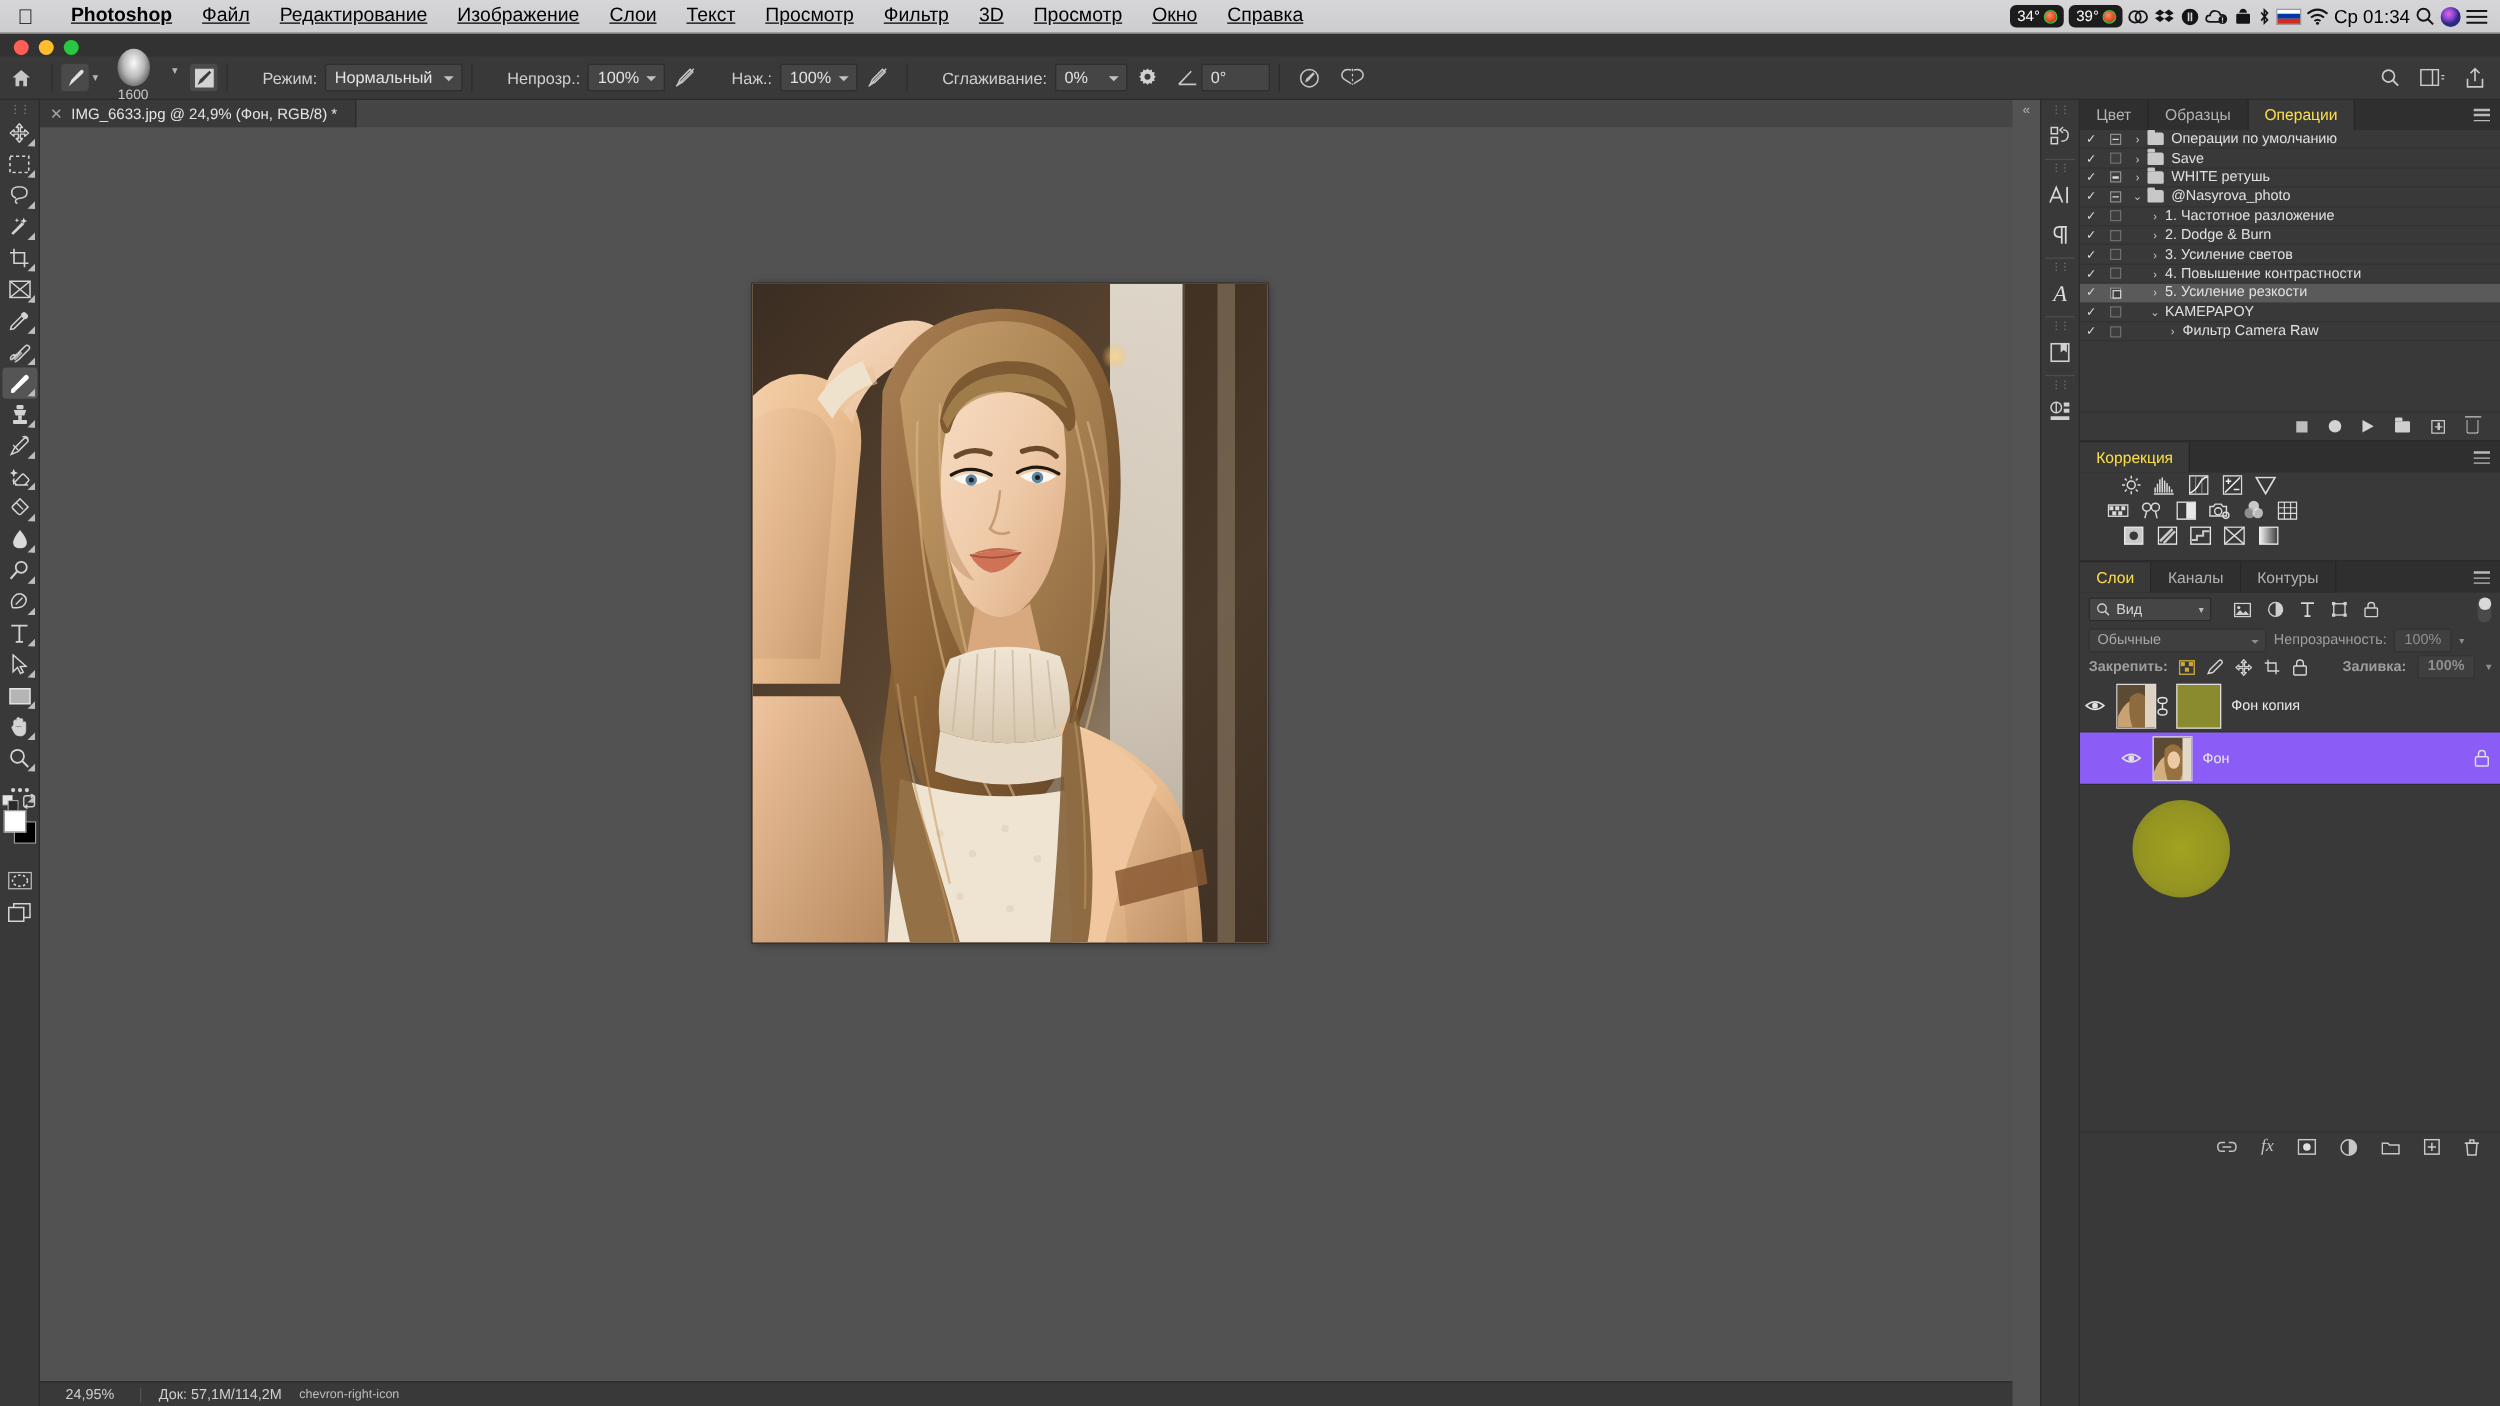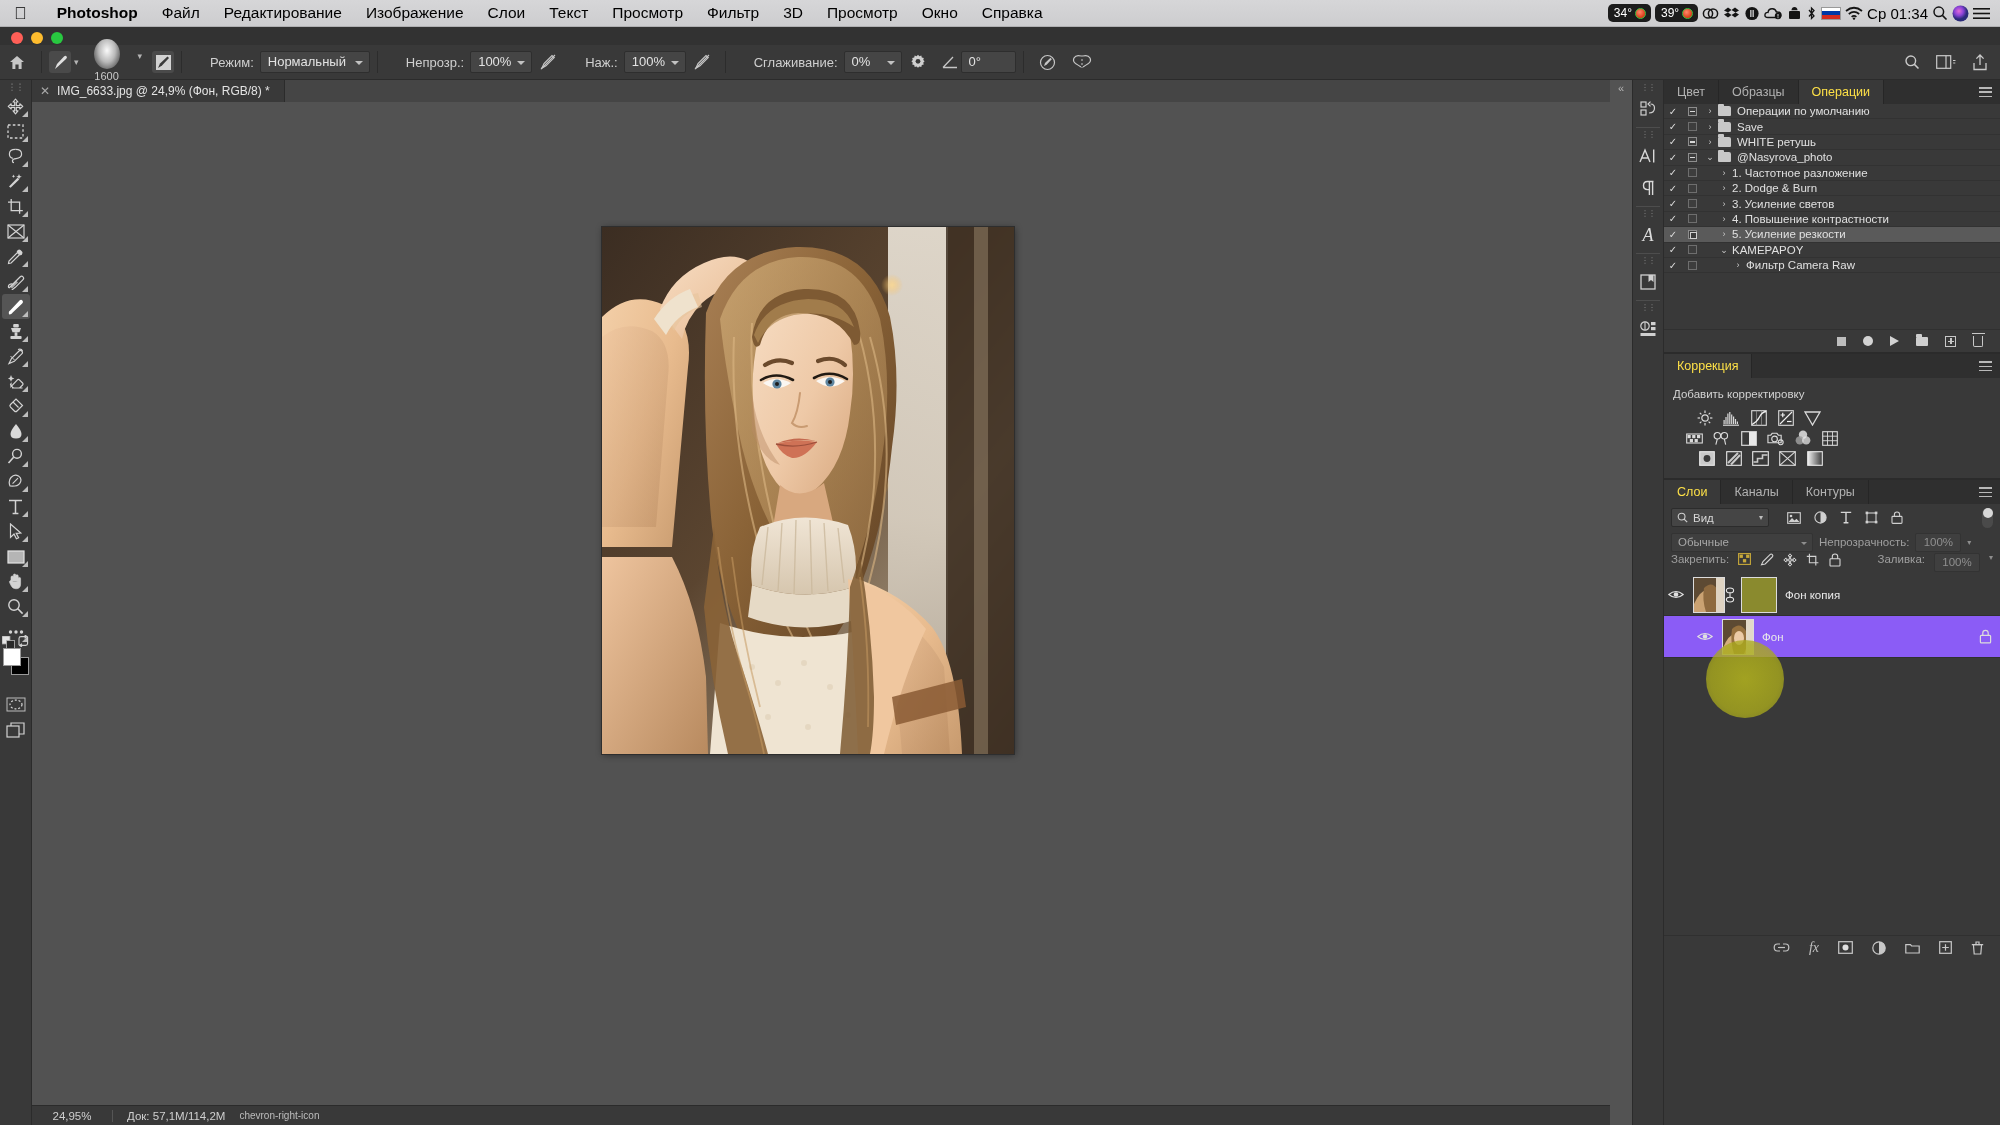--- a/index.html
+++ b/index.html
@@ -14,21 +14,21 @@
 
   
   .macbar {
     position: absolute; top: 0; left: 0; width: 2000px; height: 27px;
     background: linear-gradient(180deg,#d6d6d8 0%,#cdcdcf 100%);
     display: flex; align-items: center;
     border-bottom: 1px solid #b0b0b2;
     color: #000; font-size: 15.5px;
   }
   .macbar .apple { margin: 0 18px 0 14px; font-size: 17px; line-height: 1; }
-  .macbar .mb-item { padding: 0 12px; white-space: nowrap; }
+  .macbar .mb-item { padding: 0 12px; white-space: nowrap; text-decoration: underline; }
   .macbar .mb-item.bold { font-weight: bold; }
   .macbar .right { margin-left: auto; display: flex; align-items: center; padding-right: 10px; gap: 4px; }
   .temp-pill {
     background: #1c1c1c; color: #fff; border-radius: 5px;
     font-size: 12px; padding: 2px 5px 2px 6px; display: flex; align-items: center; gap: 3px;
   }
   .temp-dot {
     width: 11px; height: 11px; border-radius: 50%;
     background: radial-gradient(circle at 40% 35%, #ff8a6a, #d93a18 70%);
     border: 1.5px solid #3fbf3f;
@@ -251,21 +251,21 @@
   .blend-sel {
     background: #3f3f3f; border: 1px solid #333; border-radius: 2px; height: 19px; line-height: 17px;
     padding: 0 16px 0 6px; width: 142px; color: #a8a8a8; position: relative; font-size: 11.5px;
   }
   .blend-sel::after { content: ""; position: absolute; right: 5px; top: 8px; border-left: 3.5px solid transparent; border-right: 3.5px solid transparent; border-top: 3.5px solid #8e8e8e; }
   .op-val {
     background: #3f3f3f; border: 1px solid #333; border-radius: 2px; height: 19px; line-height: 17px;
     width: 46px; text-align: center; color: #8f8f8f; font-size: 11.5px;
   }
   .op-caret { font-size: 8px; color: #8e8e8e; }
-  .lay-lockrow { display: flex; align-items: flex-start; height: 21px; padding: 0 7px; gap: 9px; font-size: 11.5px; color: #9f9f9f; }
+  .lay-lockrow { display: flex; align-items: center; height: 21px; padding: 0 7px; gap: 9px; font-size: 11.5px; color: #9f9f9f; font-weight: bold; }
   .lock-ic { color: #cfcfcf; font-size: 12px; display: flex; align-items: center; }
   .layer-row {
     height: 42px; display: flex; align-items: center; border-bottom: 1px solid #303030;
     padding: 0 8px 0 4px; gap: 0;
   }
   .layer-row.sel { background: #8b5cf6; padding-left: 33px; }
   .lr-eye { width: 25px; text-align: center; color: #e0e0e0; font-size: 12px; }
   .lr-thumb {
     width: 32px; height: 36px; border: 1px solid #dcdcdc; overflow: hidden; flex: none; position: relative;
   }
@@ -1026,21 +1026,20 @@
       <div class="panel-tabs">
         <div class="ptab active">Коррекция</div>
         <div class="pmenu">
             <span class="pmenu-lines">
               <i></i>
               <i></i>
               <i></i>
             </span>
           </div>
       </div>
-      <div class="adj-title">Добавить корректировку</div>
 
       <div class="adj-row">
         <span class="adj-ic">
           <svg width="16" height="16" viewBox="0 0 16 16">
               <circle cx="8" cy="8" r="3.2" fill="none" stroke="#dadada" stroke-width="1.2"></circle>
               <g stroke="#dadada" stroke-width="1.2">
                 <line x1="8" y1="0.6" x2="8" y2="3"></line>
                 <line x1="8" y1="13" x2="8" y2="15.4"></line>
                 <line x1="0.6" y1="8" x2="3" y2="8"></line>
                 <line x1="13" y1="8" x2="15.4" y2="8"></line>

